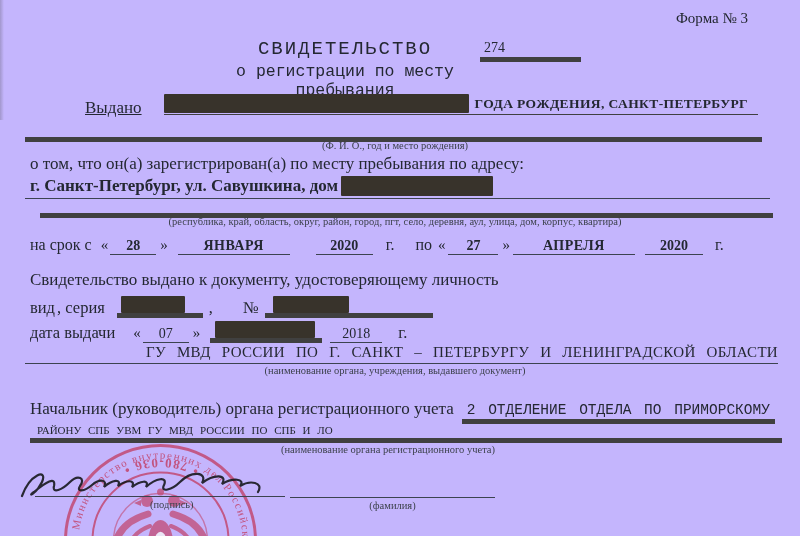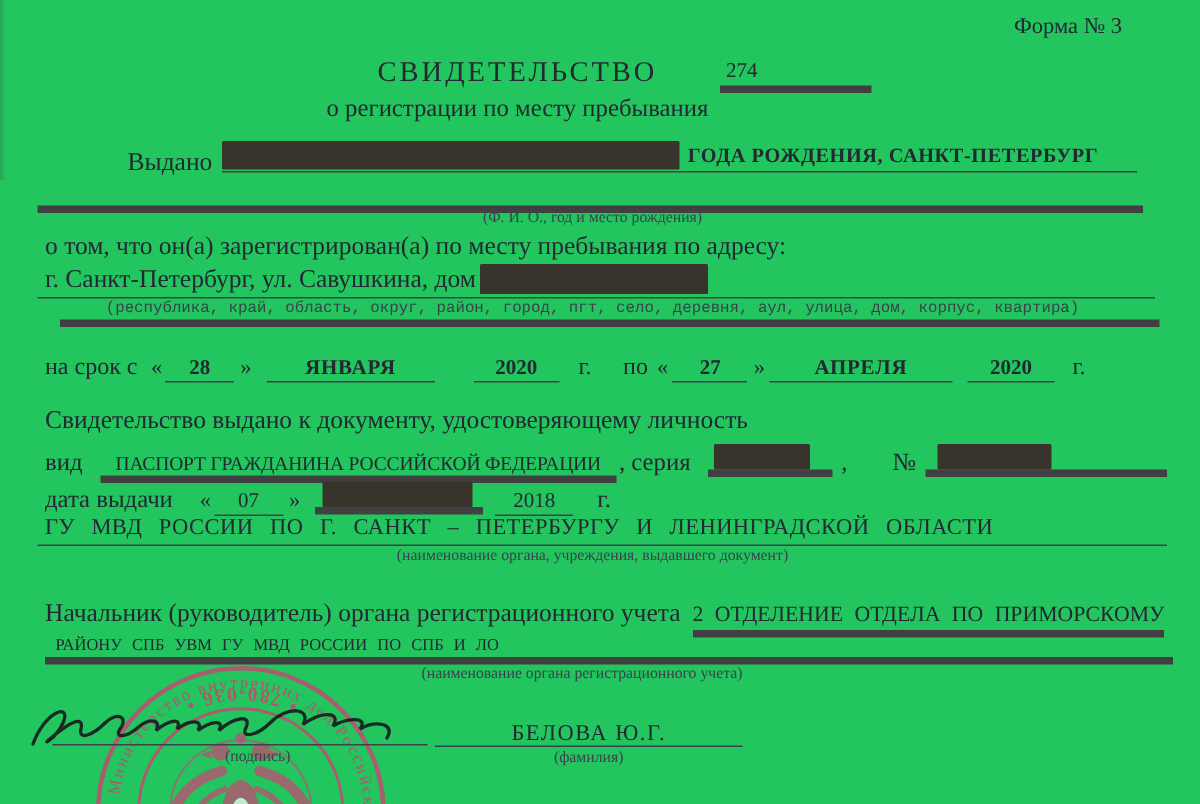--- a/index.html
+++ b/index.html
@@ -1,25 +1,25 @@
 <!DOCTYPE html>
 <html><head>
 <meta charset="utf-8">
 <style>
   html,body{margin:0;padding:0;background:#e9e8e5;}
-  .page{position:relative;width:800px;height:536px;background:#22c55e;overflow:hidden;
+  .page{position:relative;width:800px;height:536px;background:#c4b5fd;overflow:hidden;
         font-family:"Liberation Serif","DejaVu Serif",serif;color:#242832;}
   .page::before{content:"";position:absolute;left:0;top:0;width:4px;height:120px;
         background:linear-gradient(90deg,rgba(60,60,60,.25),rgba(60,60,60,0));}
   .abs{position:absolute;}
   .cap{font-size:10.5px;color:#3c414c;text-align:center;}
   .ul{border-bottom:5px solid #404040;}
   .redact{background:#38332b;border-radius:1px;}
   .bold{font-weight:bold;text-align:center;}
-  .center{text-align:center;}
+  .center{text-align:center;font-family:Liberation Mono, monospace;}
   .flex{display:flex;align-items:baseline;}
   .valcell{display:inline-flex;justify-content:center;align-items:flex-end;
            border-bottom:1px solid #3c4350;font-weight:bold;font-size:14px;}
   .qt{font-size:15px;}
   .lbl17{font-size:17px;}
   .stamp-text{font-family:"Liberation Serif",serif;}
 </style>
 </head>
 <body>
 
@@ -27,37 +27,37 @@
 
   <div class="abs" style="top:10px;right:52px;font-size:15px;">Форма № 3</div>
 
   <div class="abs center" style="top:38px;left:195px;width:300px;">
     <div style="font-size:19px;letter-spacing:2px;">СВИДЕТЕЛЬСТВО</div>
     <div style="font-size:16.5px;margin-top:2px;">о регистрации по месту пребывания</div>
   </div>
   <div class="abs ul" style="top:40px;left:480px;width:97px;font-size:14px;padding:0 0 1px 4px;">274</div>
 
   <div class="abs flex" style="top:94px;left:85px;width:673px;">
-    <span class="lbl17" style="margin-right:6px;">Выдано</span>
+    <span class="lbl17" style="margin-right:22px;text-decoration:underline;">Выдано</span>
     <span class="ul" style="flex:1;display:flex;align-items:center;gap:6px;padding-bottom:1px;border-bottom-width:1.5px;">
       <span class="redact" style="width:305px;height:19px;"></span>
       <span class="bold" style="font-size:13.5px;letter-spacing:.4px;white-space:nowrap;">ГОДА РОЖДЕНИЯ, САНКТ-ПЕТЕРБУРГ</span>
     </span>
   </div>
   <div class="abs ul" style="top:136px;left:25px;width:737px;height:1px;"></div>
   <div class="abs cap" style="top:140px;left:0;width:790px;">(Ф. И. О., год и место рождения)</div>
 
   <div class="abs lbl17" style="top:154px;left:30px;">о том, что он(а) зарегистрирован(а) по месту пребывания по адресу:</div>
 
-  <div class="abs" style="top:176px;left:25px;width:745px;border-bottom:1.5px solid #3c4350;display:flex;align-items:flex-end;padding-bottom:2px;">
+  <div class="abs" style="top:176px;left:25px;width:745px;border-bottom:1.5px solid #3c4350;display:flex;align-items:flex-end;padding-bottom:2px;font-weight:bold;">
     <span class="lbl17" style="margin-left:5px;white-space:nowrap;">г. Санкт-Петербург, ул. Савушкина, дом</span>
     <span class="redact" style="width:152px;height:20px;margin-left:3px;"></span>
   </div>
   <div class="abs ul" style="top:212px;left:40px;width:733px;height:1px;"></div>
-  <div class="abs cap" style="top:200px;left:0;width:790px;font-family:Liberation Mono, monospace;">(республика, край, область, округ, район, город, пгт, село, деревня, аул, улица, дом, корпус, квартира)</div>
+  <div class="abs cap" style="top:216px;left:0;width:790px;">(республика, край, область, округ, район, город, пгт, село, деревня, аул, улица, дом, корпус, квартира)</div>
 
   <div class="abs flex" style="top:236px;left:30px;width:745px;font-size:16px;">
     <span>на срок с</span>
     <span class="qt" style="margin-left:9px;">«</span>
     <span class="valcell" style="width:46px;margin-left:2px;">28</span>
     <span class="qt" style="margin-left:4px;">»</span>
     <span class="valcell" style="width:112px;margin-left:10px;letter-spacing:.5px;">ЯНВАРЯ</span>
     <span class="valcell" style="width:57px;margin-left:26px;">2020</span>
     <span style="margin-left:13px;">г.</span>
     <span style="margin-left:21px;">по</span>
@@ -66,21 +66,20 @@
     <span class="qt" style="margin-left:4px;">»</span>
     <span class="valcell" style="width:122px;margin-left:3px;letter-spacing:.5px;">АПРЕЛЯ</span>
     <span class="valcell" style="width:58px;margin-left:10px;">2020</span>
     <span style="margin-left:12px;">г.</span>
   </div>
 
   <div class="abs lbl17" style="top:270px;left:30px;">Свидетельство выдано к документу, удостоверяющему личность</div>
 
   <div class="abs flex" style="top:296px;left:30px;width:748px;font-size:16.5px;">
     <span>вид</span>
-    <span class="ul center" style="width:358px;margin-left:12px;font-size:13px;letter-spacing:-.1px;white-space:nowrap;">ПАСПОРТ ГРАЖДАНИНА РОССИЙСКОЙ ФЕДЕРАЦИИ</span>
     <span style="margin-left:2px;white-space:nowrap;">, серия</span>
     <span class="ul" style="width:86px;margin-left:12px;display:inline-flex;align-items:flex-end;">
       <span class="redact" style="width:64px;height:17px;margin-left:4px;"></span>
     </span>
     <span style="margin-left:6px;">,</span>
     <span style="margin-left:30px;">№</span>
     <span class="ul" style="width:168px;margin-left:6px;display:inline-flex;align-items:flex-end;">
       <span class="redact" style="width:76px;height:17px;margin-left:8px;"></span>
     </span>
   </div>
@@ -91,21 +90,21 @@
     <span class="valcell" style="width:46px;margin-left:2px;font-weight:normal;">07</span>
     <span class="qt" style="margin-left:4px;">»</span>
     <span class="ul" style="width:112px;margin-left:10px;display:inline-flex;align-items:flex-end;">
       <span class="redact" style="width:100px;height:17px;margin-left:5px;"></span>
     </span>
     <span class="valcell" style="width:52px;margin-left:8px;font-weight:normal;">2018</span>
     <span style="margin-left:16px;">г.</span>
   </div>
 
   <div class="abs" style="top:344px;left:25px;width:748px;border-bottom:1.5px solid #3c4350;padding:0 0 2px 5px;
-        font-size:15px;letter-spacing:.3px;word-spacing:7px;white-space:nowrap;">ГУ МВД РОССИИ ПО Г. САНКТ – ПЕТЕРБУРГУ И ЛЕНИНГРАДСКОЙ ОБЛАСТИ</div>
+        font-size:15px;letter-spacing:.3px;word-spacing:7px;white-space:nowrap;text-align:right;">ГУ МВД РОССИИ ПО Г. САНКТ – ПЕТЕРБУРГУ И ЛЕНИНГРАДСКОЙ ОБЛАСТИ</div>
   <div class="abs cap" style="top:365px;left:0;width:790px;">(наименование органа, учреждения, выдавшего документ)</div>
 
   <div class="abs flex" style="top:399px;left:30px;width:745px;">
     <span class="lbl17" style="white-space:nowrap;">Начальник (руководитель) органа регистрационного учета</span>
     <span class="ul center" style="flex:1;margin-left:8px;font-size:14.5px;word-spacing:4px;white-space:nowrap;padding-bottom:1px;">2 ОТДЕЛЕНИЕ ОТДЕЛА ПО ПРИМОРСКОМУ</span>
   </div>
   <div class="abs ul" style="top:424px;left:30px;width:745px;font-size:11px;word-spacing:4px;padding:0 0 2px 7px;white-space:nowrap;">РАЙОНУ СПБ УВМ ГУ МВД РОССИИ ПО СПБ И ЛО</div>
   <div class="abs cap" style="top:444px;left:0;width:776px;">(наименование органа регистрационного учета)</div>
 
   <svg class="abs" style="left:58px;top:438px;" width="205" height="205" viewBox="0 0 205 205">
@@ -144,17 +143,16 @@
 
   <svg class="abs" style="left:18px;top:466px;" width="260" height="40" viewBox="0 0 260 40">
     <path d="M 4 30 C 12 8 30 2 24 16 C 19 27 8 32 16 26 C 28 16 38 10 36 20 C 34 28 44 24 52 16
              C 60 8 68 12 62 20 C 58 26 66 26 74 19 C 82 12 90 14 86 21 C 94 14 104 12 100 20
              C 108 14 118 13 114 21 C 122 15 132 13 128 21 C 138 12 150 10 146 19 C 142 27 154 24 162 16
              C 174 4 190 6 184 17 C 196 8 210 8 204 18 C 214 12 228 12 222 20 C 232 14 246 16 240 26" fill="none" stroke="#17181d" stroke-width="2.2" stroke-linecap="round" opacity="0.9"></path>
   </svg>
   <div class="abs" style="top:496px;left:35px;width:250px;border-top:1px solid #3c4350;"></div>
   <div class="abs cap" style="top:499px;left:150px;">(подпись)</div>
 
-  <div class="abs center" style="top:481px;left:290px;width:205px;font-size:15px;letter-spacing:1px;">БЕЛОВА  Ю.Г.</div>
   <div class="abs" style="top:497px;left:290px;width:205px;border-top:1px solid #3c4350;"></div>
   <div class="abs cap" style="top:500px;left:290px;width:205px;">(фамилия)</div>
 
 </div>
 
 </body></html>

